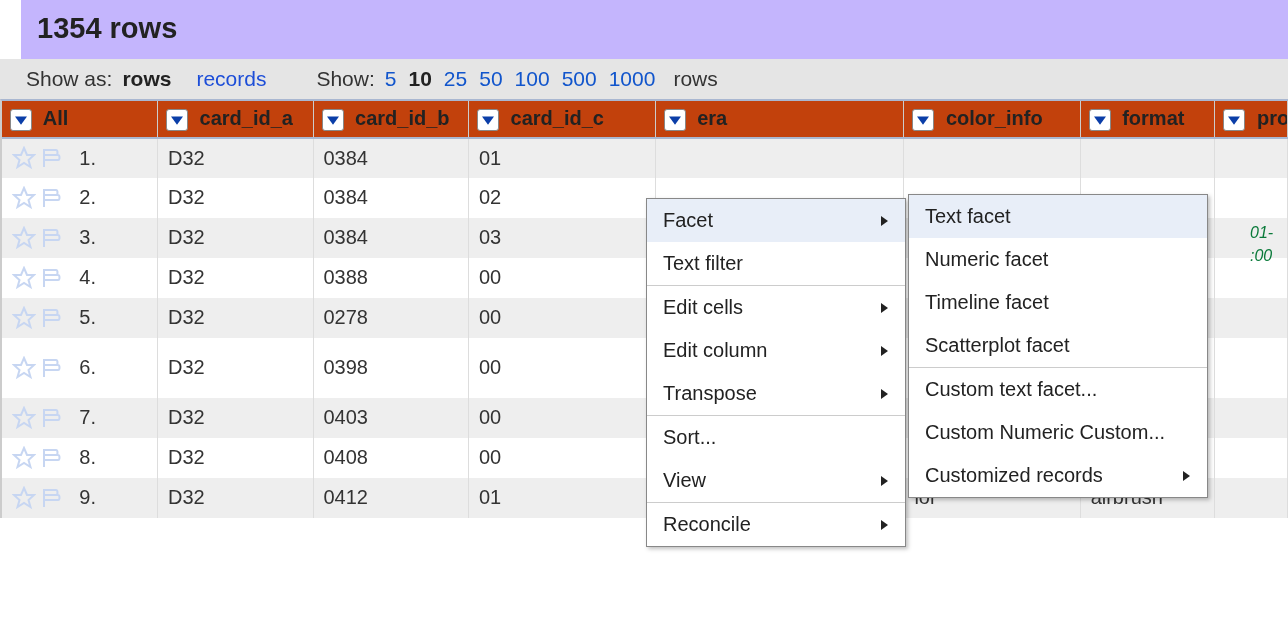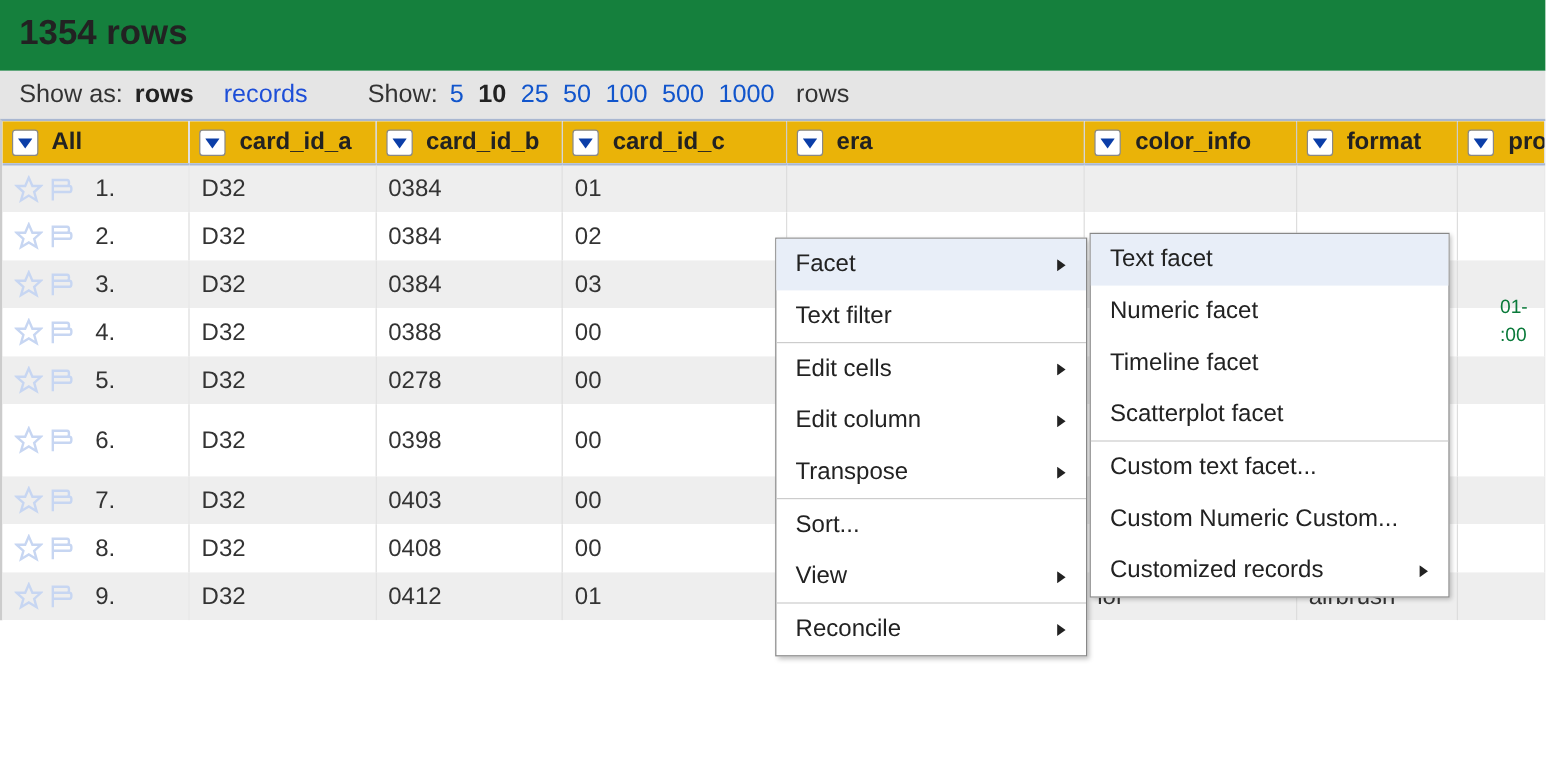--- a/index.html
+++ b/index.html
@@ -1,33 +1,33 @@
 <!DOCTYPE html>
 <html><head>
 <meta charset="utf-8">
 <style>
 * { box-sizing: border-box; margin: 0; padding: 0; }
 body { font-family: Arial, Helvetica, sans-serif; font-size: 19px; background: #fff; }
-.header-bar { background: #15803d; padding: 12px 16px 14px; }
+.header-bar { background: #c4b5fd; padding: 12px 16px 14px; margin-left: 21px; }
 .header-title { font-size: 29px; font-weight: bold; color: #222; }
 .controls { background: #e5e5e5; padding: 8px 16px; display: flex; align-items: center; font-size: 21px; color: #333; }
-.show-as-label { margin-right: 10px; }
+.show-as-label { margin-right: 10px; margin-left: 10px; }
 .show-as-choice { margin-right: 10px; cursor: pointer; }
 .show-as-choice.active { font-weight: bold; color: #222; }
 .show-as-choice.link { color: #1d4ed8; margin-left: 15px; }
 .show-label { margin-left: 40px; margin-right: 10px; }
 .psize { color: #1155cc; margin-right: 12px; cursor: pointer; }
 .psize.active { color: #222; font-weight: bold; }
 .rows-text { margin-left: 6px; color: #333; }
 
 .table-wrap { border-top: 2px solid #a9b7d1; border-left: 2px solid #ccc; overflow: hidden; width: 100%; }
 table { border-collapse: collapse; width: 100%; table-layout: fixed; }
 th, td { white-space: nowrap; overflow: hidden; }
 
-thead th { background: #eab308; border-right: 1px solid #ccc; border-bottom: 2px solid #a9b7d1; padding: 6px 8px; text-align: left; font-size: 20px; font-weight: bold; color: #222; }
+thead th { background: #c2410c; border-right: 1px solid #ccc; border-bottom: 2px solid #a9b7d1; padding: 6px 8px; text-align: left; font-size: 20px; font-weight: bold; color: #222; }
 thead th:first-child { width: 150px; }
 .col-a { width: 150px; }
 .col-b { width: 150px; }
 .col-c { width: 180px; }
 .col-era { width: 240px; }
 .col-color { width: 170px; }
 .col-format { width: 130px; }
 .col-prod { width: 70px; }
 
 .col-dd { display: inline-flex; align-items: center; justify-content: center; width: 22px; height: 22px; background: #fff; border: 1px solid #888; border-radius: 3px; margin-right: 6px; cursor: pointer; vertical-align: middle; }
@@ -45,21 +45,21 @@
 
 .menu-wrap { position: absolute; top: 187px; left: 646px; margin-top: 11px; }
 .ctx-menu { background: #fff; border: 1px solid #888; box-shadow: 2px 2px 4px rgba(0,0,0,0.25); font-size: 20px; color: #222; min-width: 260px; }
 .ctx-item { padding: 10px 16px; cursor: pointer; display: flex; align-items: center; justify-content: space-between; }
 .ctx-item.hover-active { background: #e8eef8; }
 .ctx-sep { border-top: 1px solid #ccc; }
 .sub-arrow { width: 10px; height: 10px; }
 .sub-arrow polygon { fill: #222; }
 .submenu { position: absolute; top: -4px; left: 262px; min-width: 300px; }
 .green-text { color: #0a7a3a; font-size: 16px; }
-.partial-text-wrap { position:absolute; top:245px; left:1250px; line-height:1.2; }
+.partial-text-wrap { position:absolute; top:221px; left:1250px; line-height:1.2;font-style:italic; }
 </style>
 </head>
 <body>
 
 <div class="header-bar">
   <div class="header-title">1354 rows</div>
 </div>
 
 <div class="controls">
   <span class="show-as-label">Show as:</span>

